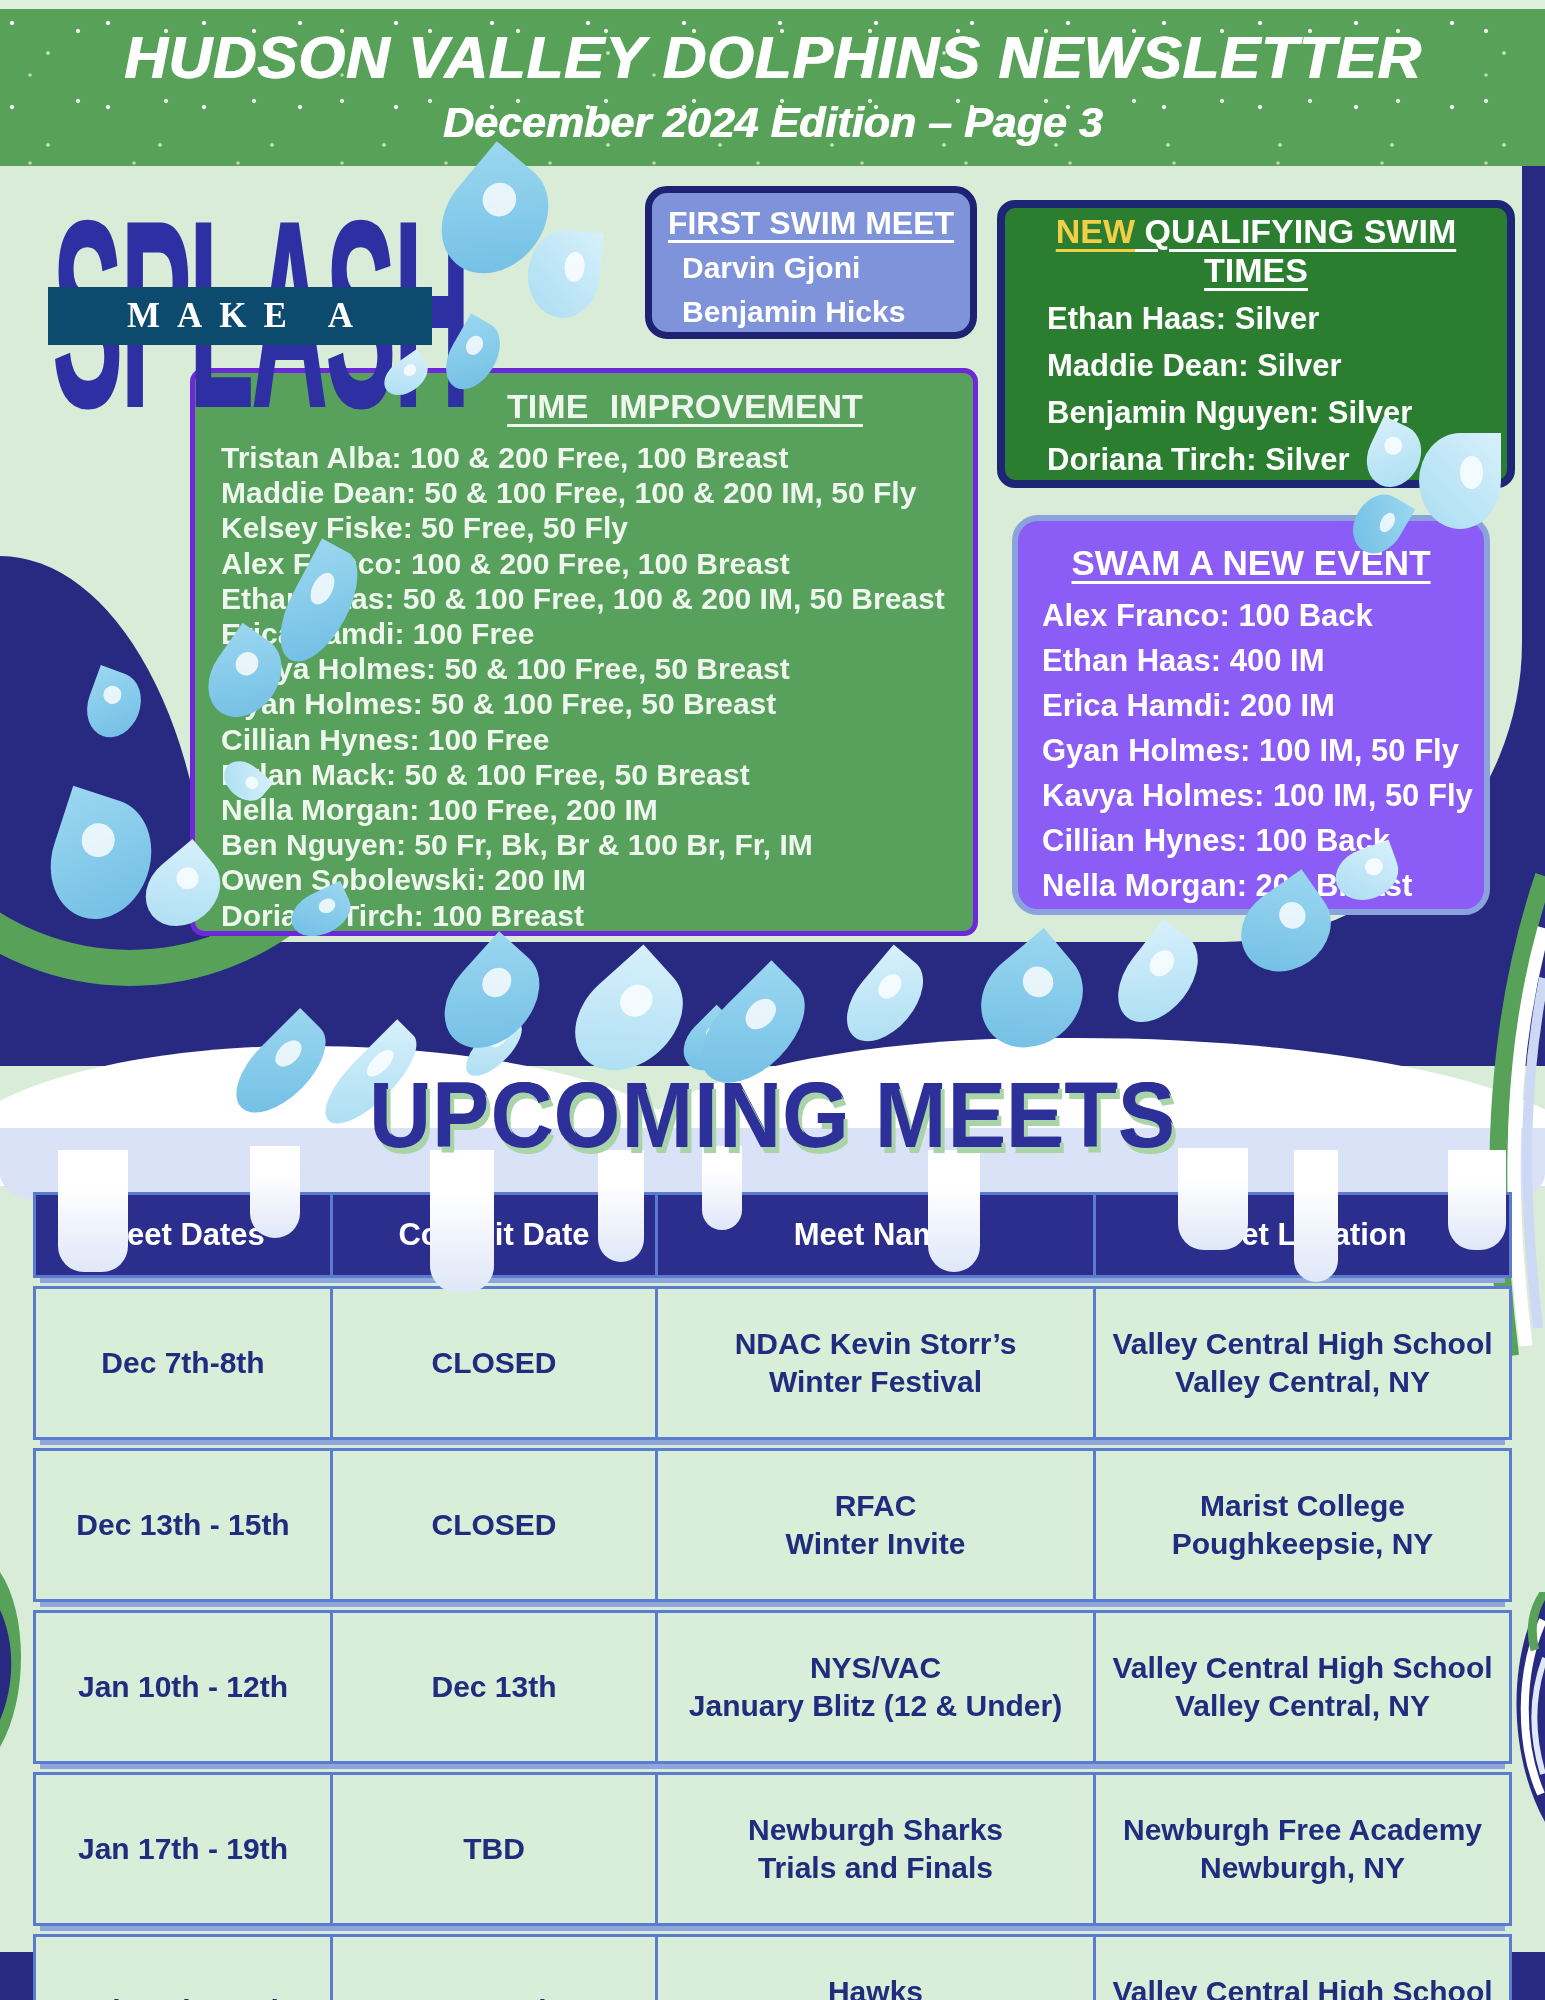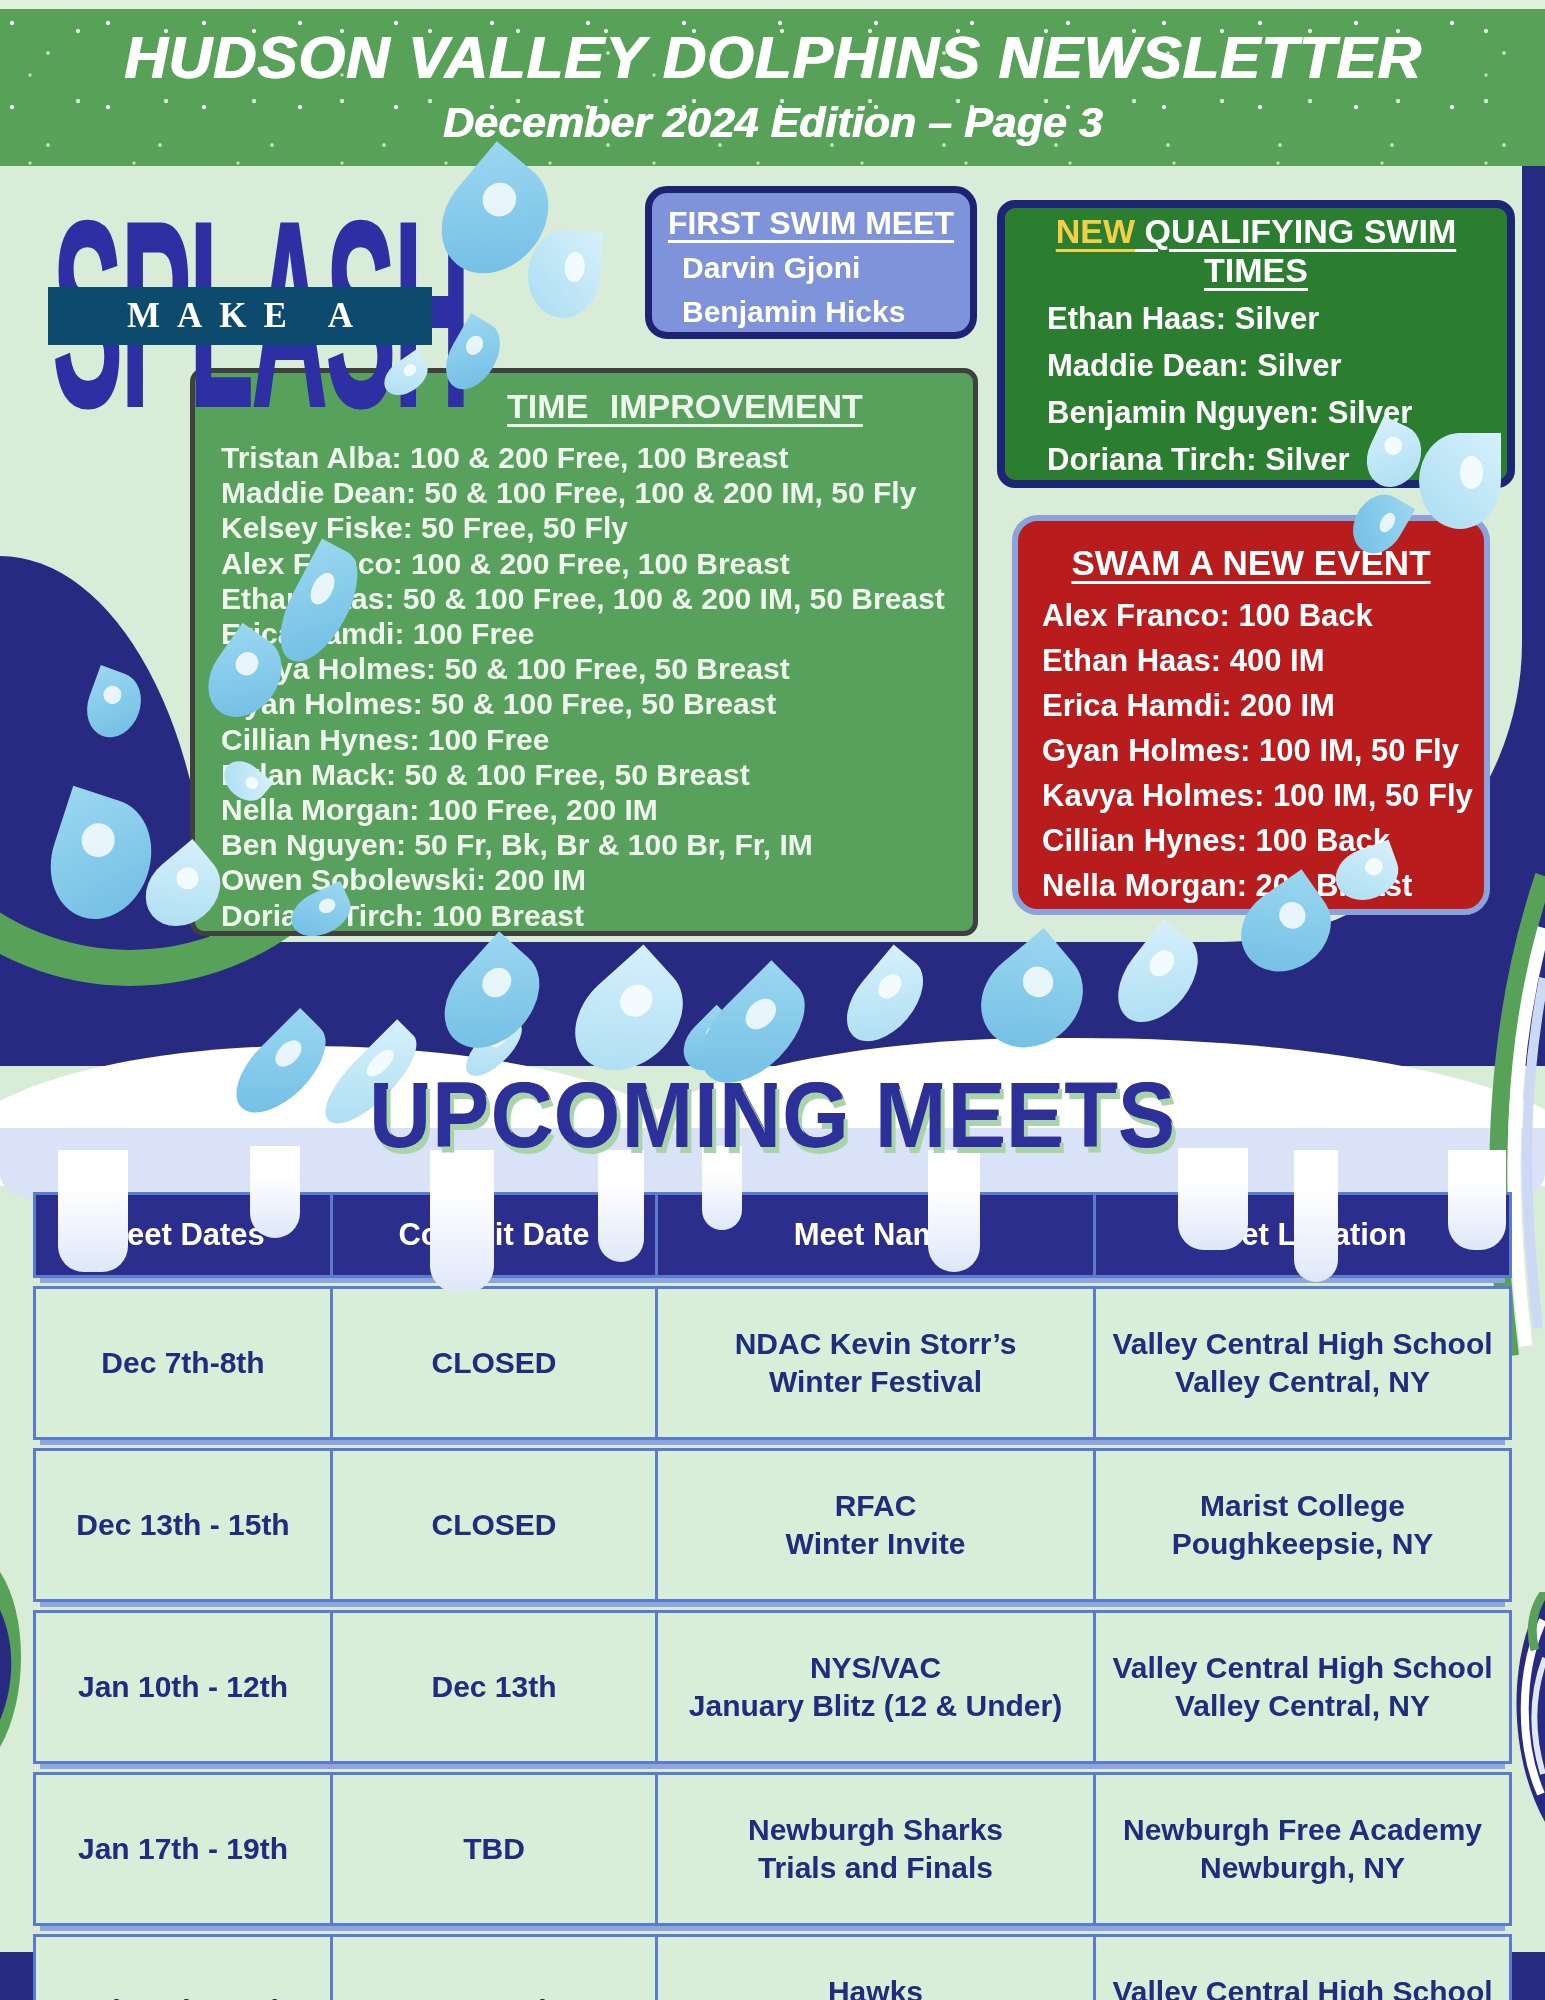--- a/index.html
+++ b/index.html
@@ -48,25 +48,25 @@
   .firstmeet .btitle{font-size:32px;margin-top:12px;}
   .firstmeet .fline{color:#fff;font-weight:700;font-size:30px;margin:8px 0 0 30px;line-height:36px;}
   .champ{left:997px;top:200px;width:518px;height:288px;background:#2b7d30;
     border:8px solid #1d2575;border-radius:18px;}
   .champ .btitle{font-size:34px;margin-top:10px;}
   .champ .t2{text-align:center;font-size:34px;font-weight:700;margin-top:4px;}
   .champ .t2 .new{color:#f2cf45;text-decoration:underline;text-underline-offset:6px;text-decoration-thickness:3px;}
   .champ .t2 .rest{color:#fff;text-decoration:underline;text-underline-offset:6px;text-decoration-thickness:3px;}
   .champ .cline{color:#fff;font-weight:700;font-size:31px;margin:11px 0 0 42px;}
   .timebox{left:190px;top:368px;width:788px;height:568px;background:#58a15c;
-    border:5px solid #404040;border-radius:14px;}
+    border:5px solid #6d28d9;border-radius:14px;}
   .timebox .btitle{font-size:34px;margin:14px 0 0 250px;width:480px;word-spacing:12px;color:#eef6ee;}
   .ti-list{margin:14px 0 12px 26px;}
   .ti-line{color:#eef6ee;font-weight:700;font-size:30px;line-height:35.2px;}
-  .swam{left:1012px;top:515px;width:478px;height:400px;background:#b91c1c;
+  .swam{left:1012px;top:515px;width:478px;height:400px;background:#8b5cf6;
     border:6px solid #8ba3dd;border-radius:26px;}
   .swam .btitle{font-size:35px;margin-top:22px;}
   .sw-line{color:#fff;font-weight:700;font-size:31px;line-height:45px;margin-left:24px;}
 
   
   .drop{position:absolute;z-index:8;background:linear-gradient(135deg,#9bd7f0,#6fbde4);
         border-radius:0 50% 50% 50%;}
   .drop::after{content:"";position:absolute;left:24%;top:22%;width:34%;height:28%;
         background:rgba(255,255,255,.8);border-radius:50%;}
   .drop.light{background:linear-gradient(135deg,#d7f0fb,#a9ddf2);}

